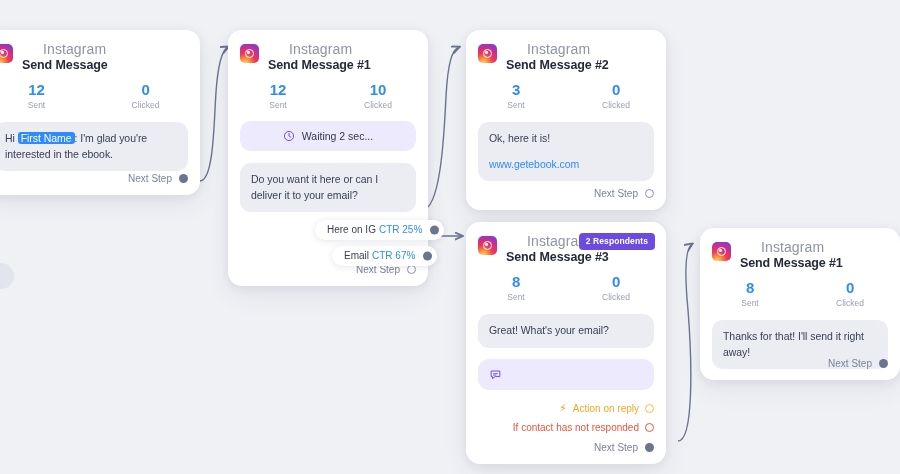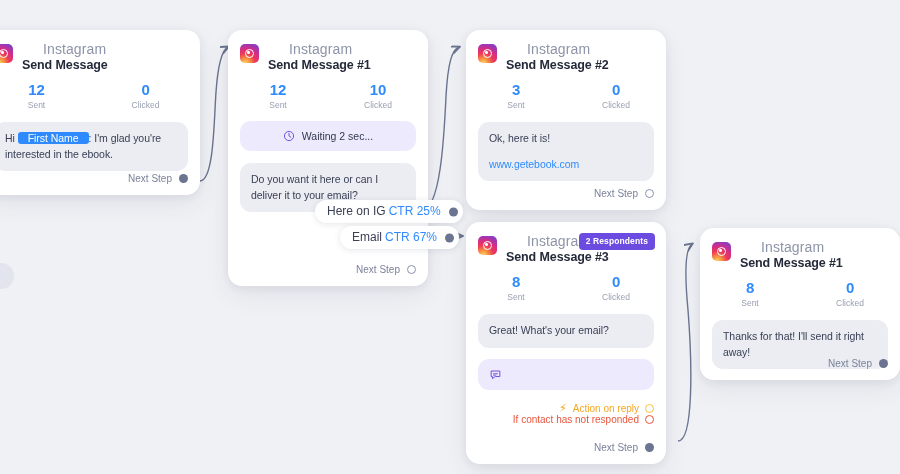--- a/index.html
+++ b/index.html
@@ -40,51 +40,51 @@
   .stats{display:flex;padding:9px 0 0 0;}
   .stat{flex:1;text-align:center;}
   .stat .num{display:block;font-size:15px;font-weight:600;color:#2f8bfd;line-height:1.15;letter-spacing:-.2px;}
   .stat .lbl{display:block;font-size:8.5px;color:#9aa0b2;margin-top:2px;}
 
   .bubble{
     margin:12px 12px 0;background:#ebedf2;border-radius:11px;
     padding:9px 11px;font-size:10.5px;color:#3a4056;line-height:1.5;letter-spacing:-.05px;
   }
   .bubble .link{color:#2f8bfd;display:inline-block;margin-top:10px;text-align:right;}
-  .bubble .merge{background:#2f8bfd;color:#fff;border-radius:3px;padding:0 10px;}
+  .bubble .merge{background:#2f8bfd;color:#fff;border-radius:3px;padding:0 3px;}
 
   .pill{
     margin:11px 12px 0;background:#eeeafd;border-radius:11px;
     padding:9px 11px;font-size:10.5px;color:#32384d;
     display:flex;align-items:flex-start;justify-content:center;gap:7px;font-weight:500;
   }
   .pill.left{justify-content:flex-start;}
   .pill svg{flex:0 0 auto;display:block;}
 
   
   .chip{
     position:absolute;background:#fff;border-radius:20px;
     box-shadow:0 1px 6px rgba(45,55,85,.13);
-    padding:4px 22px 5px 12px;font-size:12px;color:#3a4056;white-space:nowrap;z-index:3;
+    padding:4px 22px 5px 12px;font-size:10px;color:#3a4056;white-space:nowrap;z-index:3;margin-top:20px;
   }
   .chip .ctr{color:#2f8bfd;margin-left:3px;}
   .dot-f{position:absolute;right:5px;top:50%;transform:translateY(-50%);
      width:9px;height:9px;border-radius:50%;background:#6b7490;}
 
   
   .next{
     display:flex;align-items:center;gap:7px;
     font-size:10px;color:#7b8299;padding:0 12px 11px 0;
   }
   .next .o-filled{width:9px;height:9px;border-radius:50%;background:#6b7490;}
   .next .o-hollow{width:9px;height:9px;border-radius:50%;border:1.5px solid #8b93aa;box-sizing:border-box;}
 
   .outrow{display:flex;align-items:center;justify-content:flex-end;gap:6px;font-size:10px;padding-right:12px;}
   .outrow.reply{color:#f5a623;margin-top:13px;}
-  .outrow.noreply{color:#e8553e;}
+  .outrow.noreply{color:#e8553e;margin-top:8px;}
   .outrow .o-y{width:9px;height:9px;border-radius:50%;border:1.6px solid #f5c146;box-sizing:border-box;}
   .outrow .o-r{width:9px;height:9px;border-radius:50%;border:1.6px solid #e8553e;box-sizing:border-box;}
   .bolt{font-size:11px;line-height:1;color:#f5a623;}
 
   
   .ghost{position:absolute;left:-12px;top:263px;width:26px;height:26px;border-radius:50%;
      background:#e2e5ed;z-index:2;}
 </style>
 </head>
 <body>
@@ -167,21 +167,21 @@
     <div class="next" style="position:absolute;right:0;bottom:0;">
       <span>Next Step</span>
       <span class="o-hollow"></span>
     </div>
   </div>
 
   <div class="chip" style="left:315px;top:200px;">
     <span>Here on IG</span><span class="ctr">CTR 25%</span>
     <span class="dot-f"></span>
   </div>
-  <div class="chip" style="left:340px;top:226px;">
+  <div class="chip" style="left:332px;top:226px;">
     <span>Email</span><span class="ctr">CTR 67%</span>
     <span class="dot-f"></span>
   </div>
 
   <div class="card" style="left:466px;top:30px;width:200px;height:180px;">
     <div class="card-head">
       <span class="ig-icon">
           <i></i>
         </span>
       <span class="head-txt">

